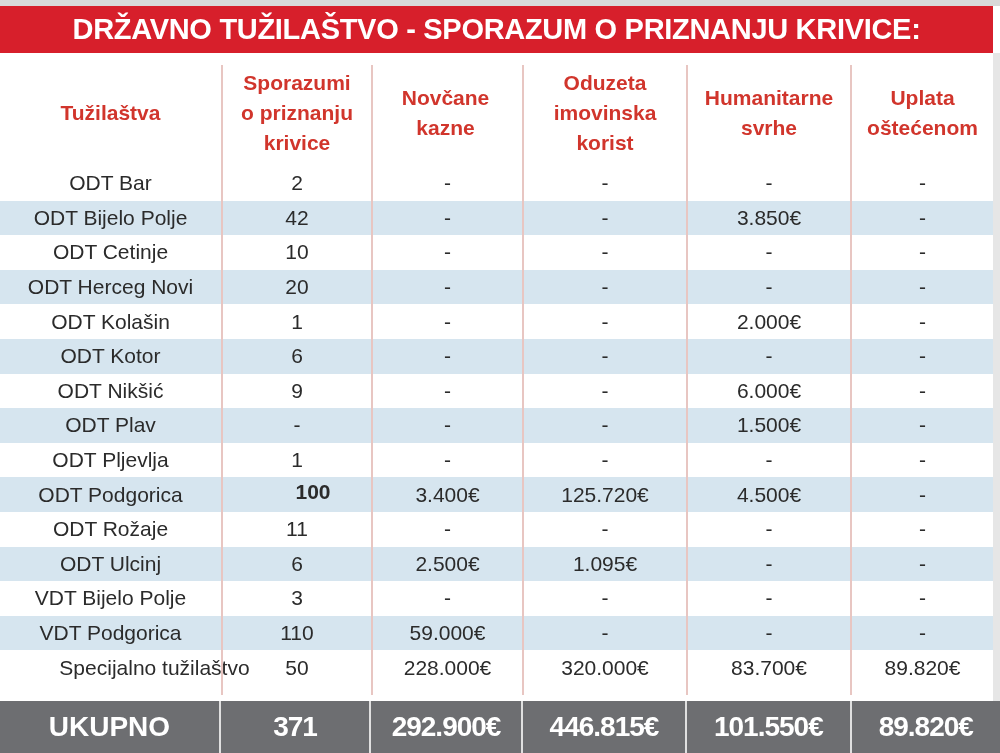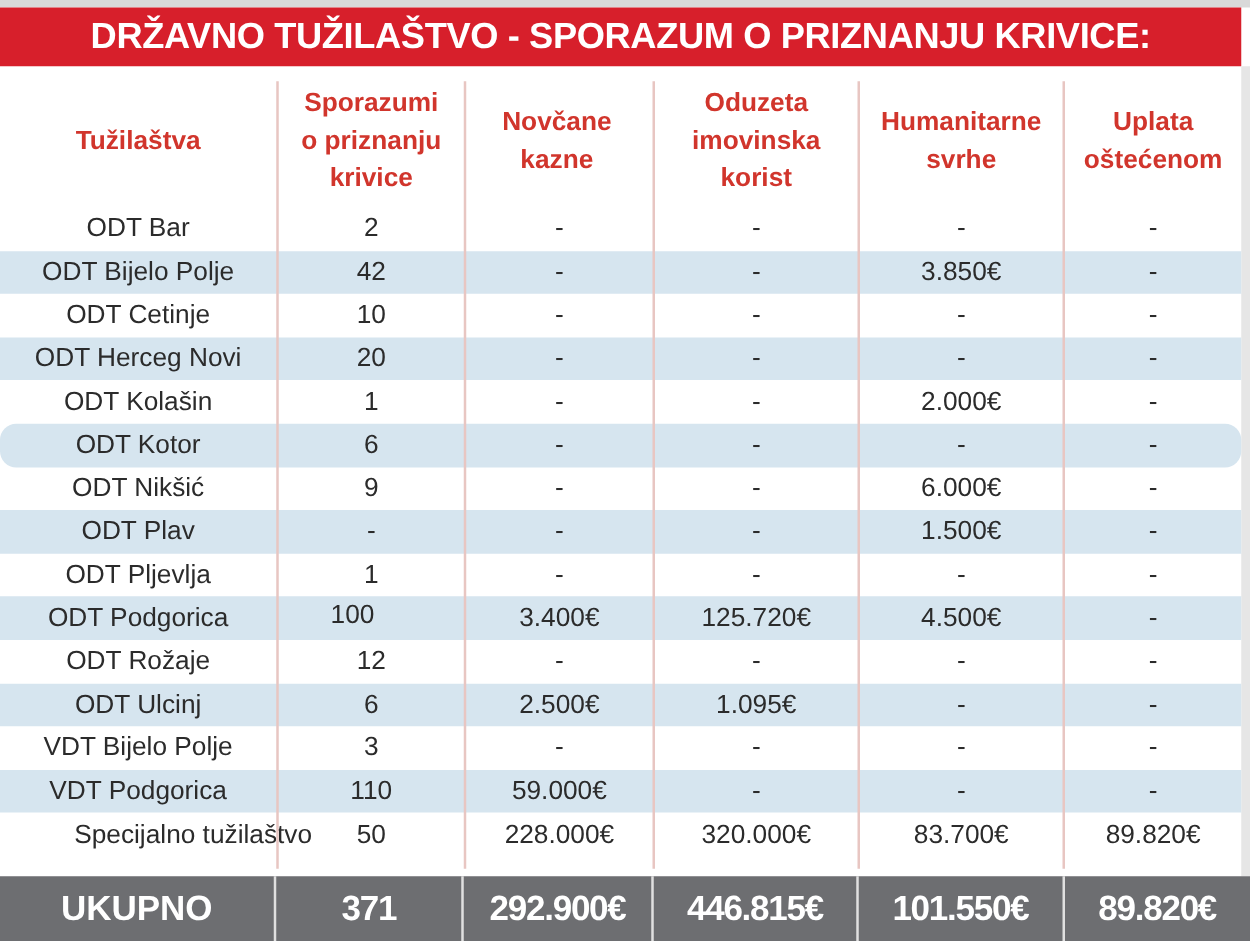--- a/index.html
+++ b/index.html
@@ -52,29 +52,29 @@
     <div class="row alt" style="top: 493.6px;">
       <div class="cell" style="position: absolute; left: 0px; width: 221px; height: 34.6px;">ODT Ulcinj</div>
       <div class="cell" style="position: absolute; left: 223px; width: 148px; height: 34.6px;">6</div>
       <div class="cell" style="position: absolute; left: 373px; width: 149px; height: 34.6px;">2.500€</div>
       <div class="cell" style="position: absolute; left: 524px; width: 162px; height: 34.6px;">1.095€</div>
       <div class="cell" style="position: absolute; left: 688px; width: 162px; height: 34.6px;">-</div>
       <div class="cell" style="position: absolute; left: 852px; width: 141px; height: 34.6px;">-</div>
     </div>
     <div class="row" style="top: 459px;">
       <div class="cell" style="position: absolute; left: 0px; width: 221px; height: 34.6px;">ODT Rožaje</div>
-      <div class="cell" style="position: absolute; left: 223px; width: 148px; height: 34.6px;">12</div>
+      <div class="cell" style="position: absolute; left: 223px; width: 148px; height: 34.6px;">11</div>
       <div class="cell" style="position: absolute; left: 373px; width: 149px; height: 34.6px;">-</div>
       <div class="cell" style="position: absolute; left: 524px; width: 162px; height: 34.6px;">-</div>
       <div class="cell" style="position: absolute; left: 688px; width: 162px; height: 34.6px;">-</div>
       <div class="cell" style="position: absolute; left: 852px; width: 141px; height: 34.6px;">-</div>
     </div>
     <div class="row alt" style="top: 424.4px;">
       <div class="cell" style="position: absolute; left: 0px; width: 221px; height: 34.6px;">ODT Podgorica</div>
-      <div class="cell" style="position: absolute; left: 208px; width: 148px; height: 29px;">100</div>
+      <div class="cell" style="position: absolute; left: 239px; width: 148px; height: 29px; font-weight: bold;">100</div>
       <div class="cell" style="position: absolute; left: 373px; width: 149px; height: 34.6px;">3.400€</div>
       <div class="cell" style="position: absolute; left: 524px; width: 162px; height: 34.6px;">125.720€</div>
       <div class="cell" style="position: absolute; left: 688px; width: 162px; height: 34.6px; text-align: right;">4.500€</div>
       <div class="cell" style="position: absolute; left: 852px; width: 141px; height: 34.6px;">-</div>
     </div>
     <div class="row" style="top: 389.8px;">
       <div class="cell" style="position: absolute; left: 0px; width: 221px; height: 34.6px;">ODT Pljevlja</div>
       <div class="cell" style="position: absolute; left: 223px; width: 148px; height: 34.6px;">1</div>
       <div class="cell" style="position: absolute; left: 373px; width: 149px; height: 34.6px;">-</div>
       <div class="cell" style="position: absolute; left: 524px; width: 162px; height: 34.6px;">-</div>
@@ -90,21 +90,21 @@
       <div class="cell" style="position: absolute; left: 852px; width: 141px; height: 34.6px;">-</div>
     </div>
     <div class="row" style="top: 320.6px;">
       <div class="cell" style="position: absolute; left: 0px; width: 221px; height: 34.6px;">ODT Nikšić</div>
       <div class="cell" style="position: absolute; left: 223px; width: 148px; height: 34.6px;">9</div>
       <div class="cell" style="position: absolute; left: 373px; width: 149px; height: 34.6px;">-</div>
       <div class="cell" style="position: absolute; left: 524px; width: 162px; height: 34.6px;">-</div>
       <div class="cell" style="position: absolute; left: 688px; width: 162px; height: 34.6px;">6.000€</div>
       <div class="cell" style="position: absolute; left: 852px; width: 141px; height: 34.6px;">-</div>
     </div>
-    <div class="row alt" style="top: 286px; border-radius: 13px;">
+    <div class="row alt" style="top: 286px;">
       <div class="cell" style="position: absolute; left: 0px; width: 221px; height: 34.6px;">ODT Kotor</div>
       <div class="cell" style="position: absolute; left: 223px; width: 148px; height: 34.6px;">6</div>
       <div class="cell" style="position: absolute; left: 373px; width: 149px; height: 34.6px;">-</div>
       <div class="cell" style="position: absolute; left: 524px; width: 162px; height: 34.6px;">-</div>
       <div class="cell" style="position: absolute; left: 688px; width: 162px; height: 34.6px;">-</div>
       <div class="cell" style="position: absolute; left: 852px; width: 141px; height: 34.6px;">-</div>
     </div>
     <div class="row" style="top: 251.4px;">
       <div class="cell" style="position: absolute; left: 0px; width: 221px; height: 34.6px;">ODT Kolašin</div>
       <div class="cell" style="position: absolute; left: 223px; width: 148px; height: 34.6px;">1</div>

